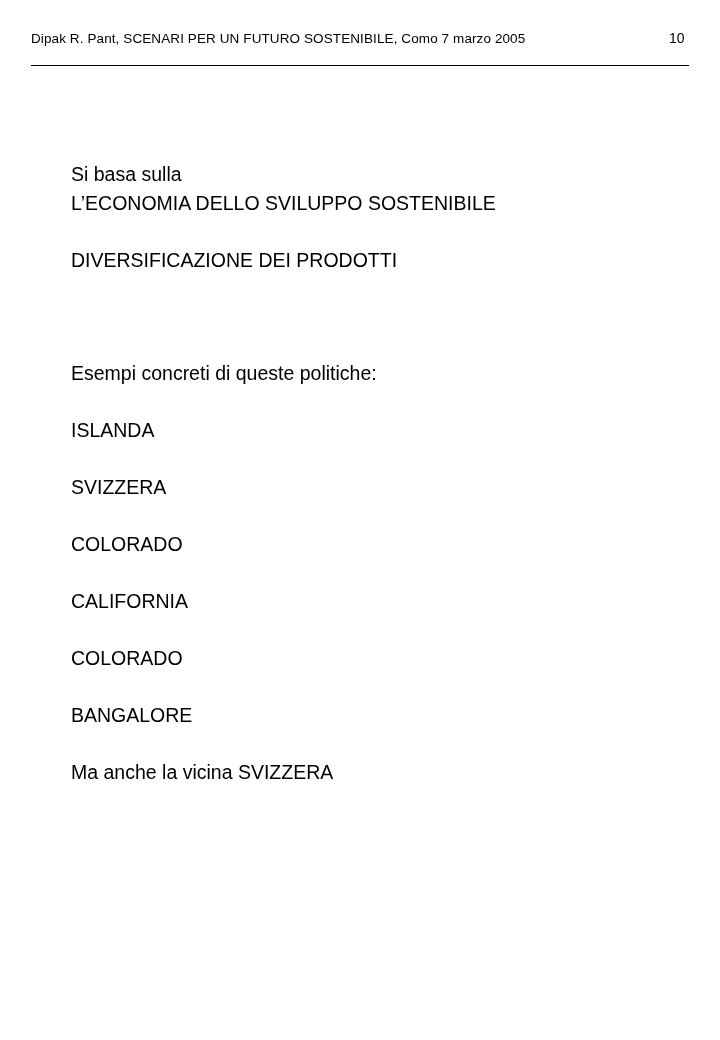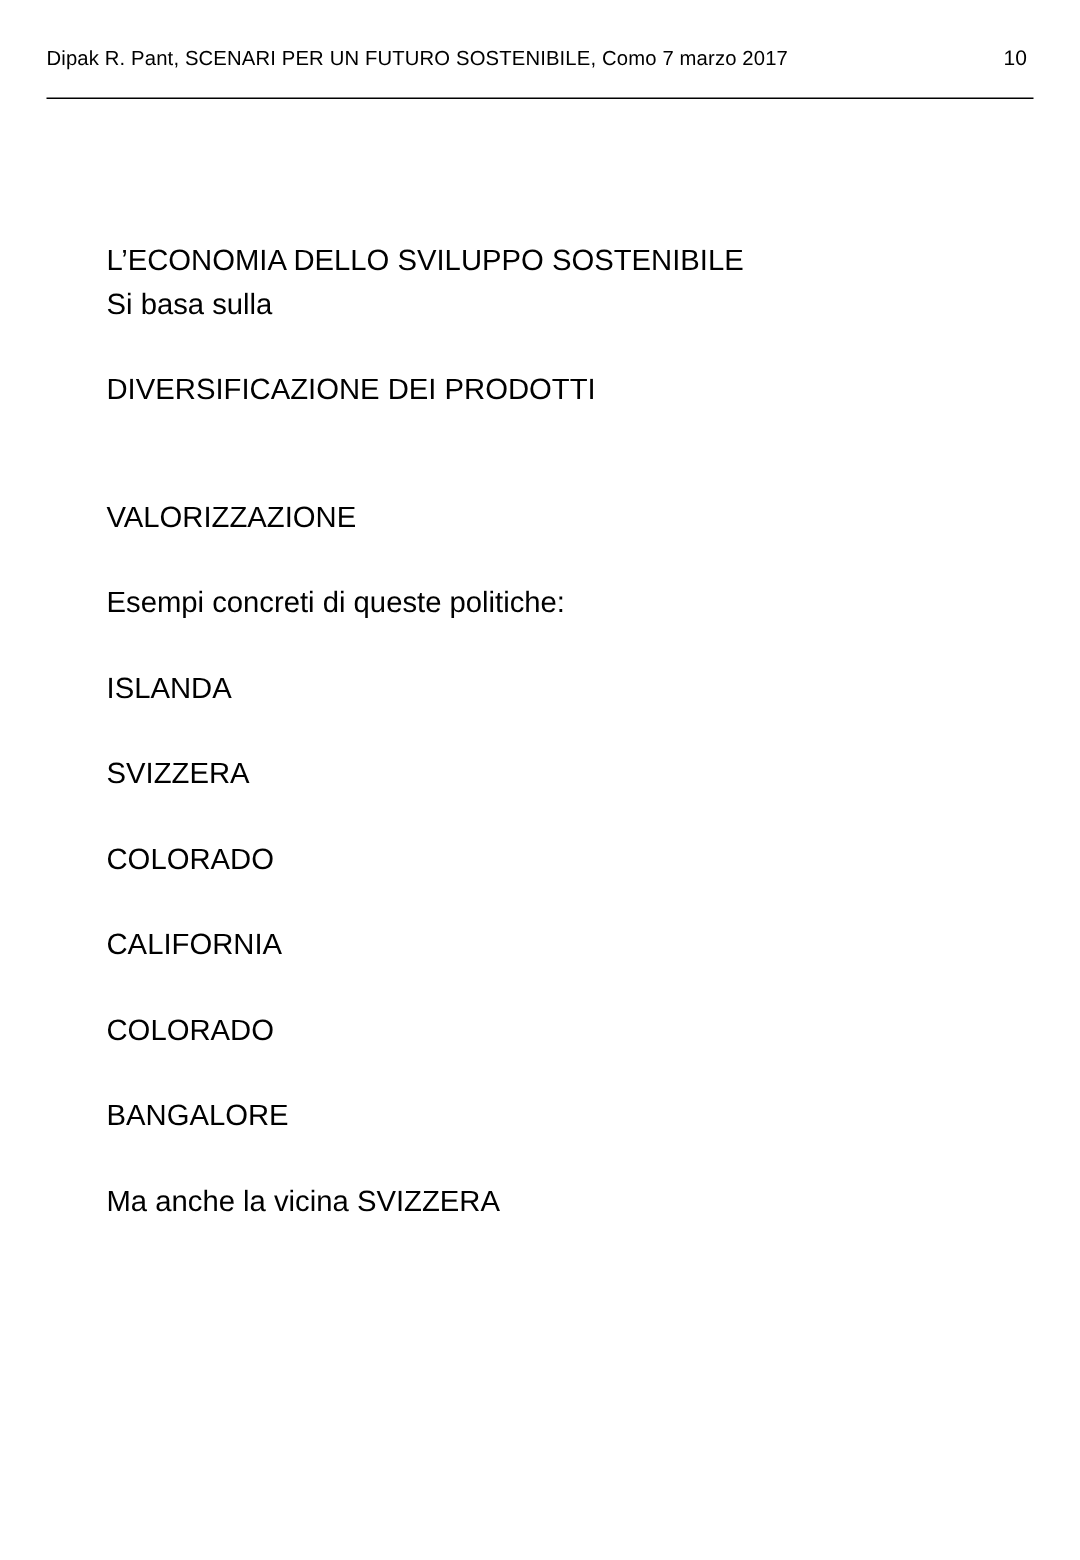--- a/index.html
+++ b/index.html
@@ -69,34 +69,33 @@
   .gap {
     height: 28px;
   }
 </style>
 </head>
 <body>
 
 <div class="page">
 
   <div class="header">
-    <div class="header-title">Dipak R. Pant, SCENARI PER UN FUTURO SOSTENIBILE, Como 7 marzo 2017</div>
+    <div class="header-title">Dipak R. Pant, SCENARI PER UN FUTURO SOSTENIBILE, Como 7 marzo 2005</div>
     <div class="header-page-number">10</div>
   </div>
 
   <div class="header-rule"></div>
 
   <div class="content">
+    <div class="line">Si basa sulla</div>
     <div class="line">L’ECONOMIA DELLO SVILUPPO SOSTENIBILE</div>
-    <div class="line">Si basa sulla</div>
     <div class="gap"></div>
     <div class="line">DIVERSIFICAZIONE DEI PRODOTTI</div>
     <div class="gap"></div>
     <div class="gap"></div>
-    <div class="line">VALORIZZAZIONE</div>
     <div class="gap"></div>
     <div class="line">Esempi concreti di queste politiche:</div>
     <div class="gap"></div>
     <div class="line">ISLANDA</div>
     <div class="gap"></div>
     <div class="line">SVIZZERA</div>
     <div class="gap"></div>
     <div class="line">COLORADO</div>
     <div class="gap"></div>
     <div class="line">CALIFORNIA</div>

